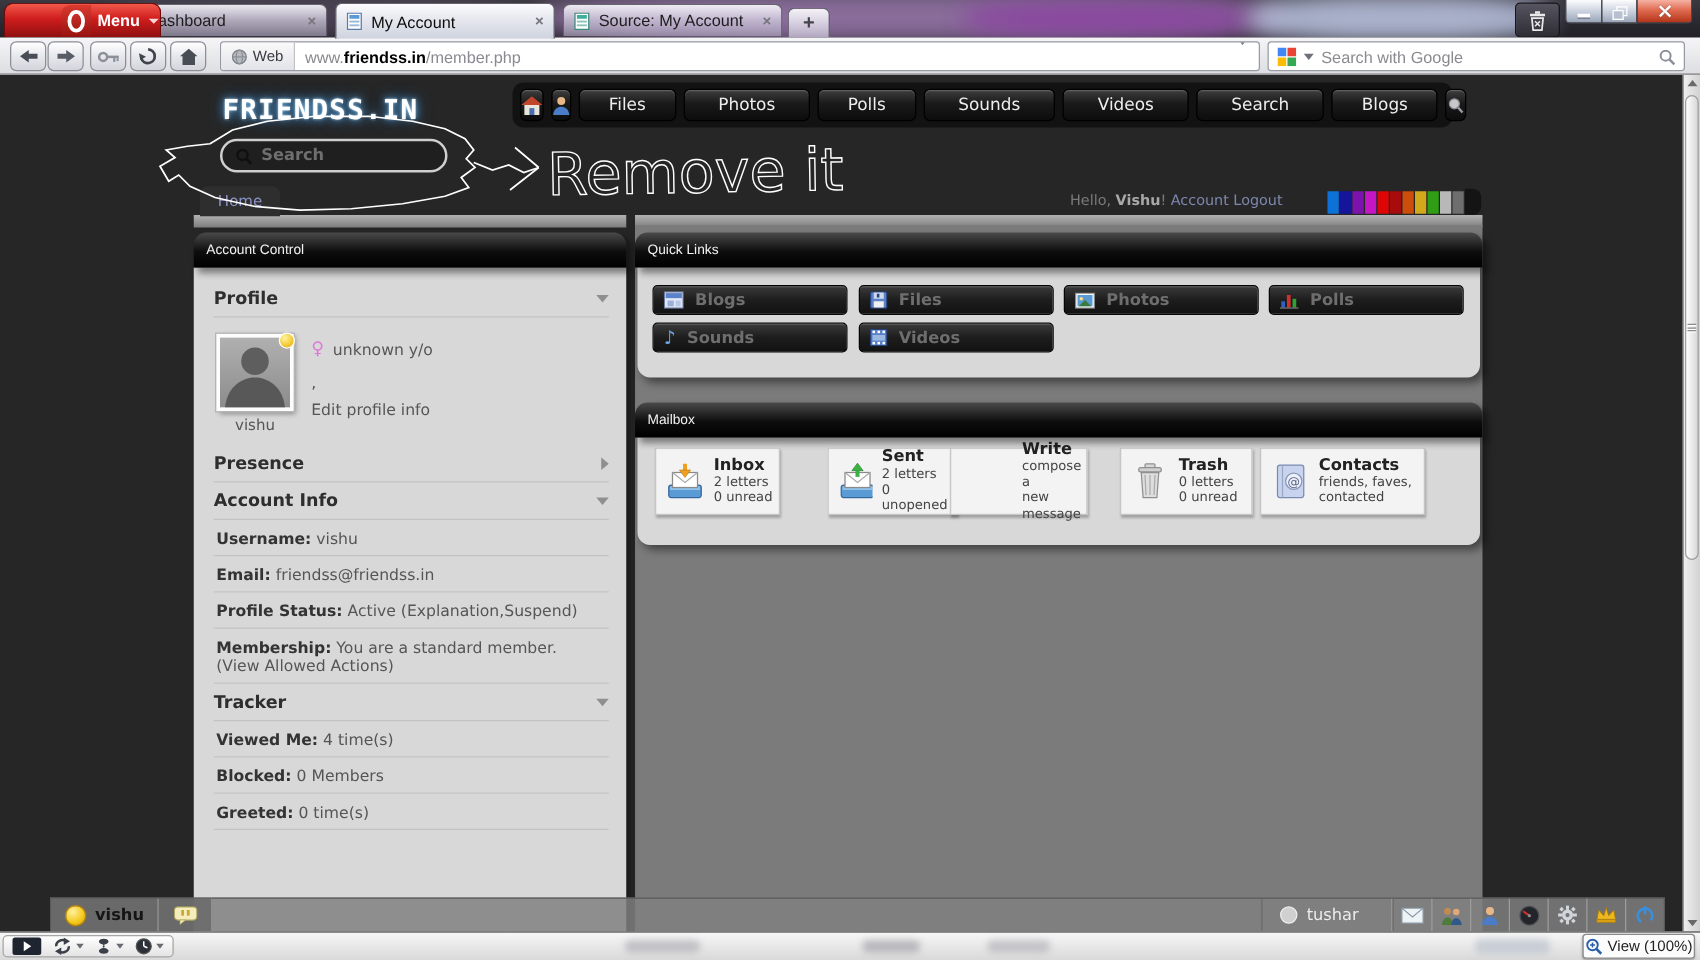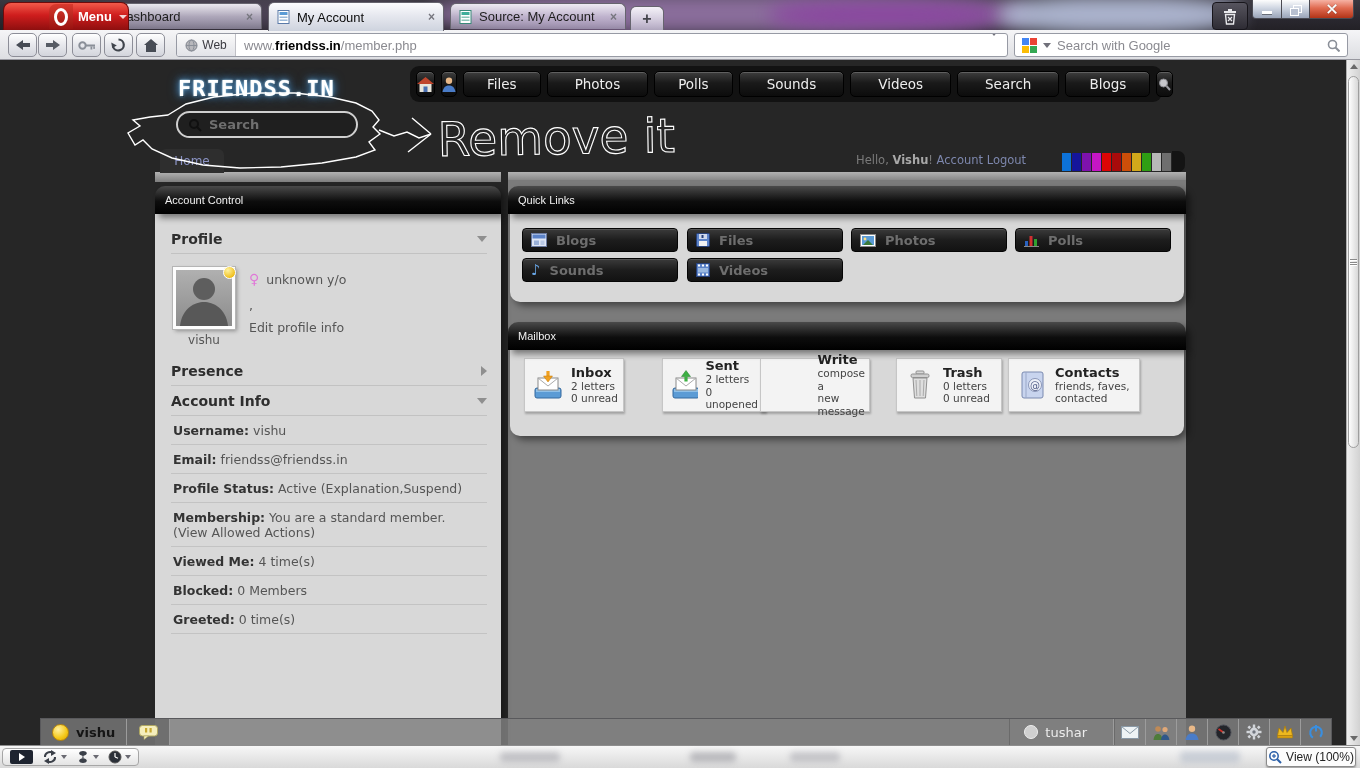--- a/index.html
+++ b/index.html
@@ -419,20 +419,24 @@
       <span class="arr-right"></span>
     </div>
     <div class="sec">
       <span>Account Info</span>
       <span class="arr-down"></span>
     </div>
     <div class="irow"><b>Username:</b> <span>vishu</span></div>
     <div class="irow"><b>Email:</b> <span>friendss@friendss.in</span></div>
     <div class="irow"><b>Profile Status:</b> <span>Active (Explanation,Suspend)</span></div>
     <div class="irow"><b>Membership:</b> <span>You are a standard member.</span><br><span>(View Allowed Actions)</span></div>
+    <div class="sec">
+      <span>Tracker</span>
+      <span class="arr-down"></span>
+    </div>
     <div class="irow"><b>Viewed Me:</b> <span>4 time(s)</span></div>
     <div class="irow"><b>Blocked:</b> <span>0 Members</span></div>
     <div class="irow"><b>Greeted:</b> <span>0 time(s)</span></div>
   </div>
 
   <div class="panel-hdr" style="left:508px;top:186px;width:678px;">Quick Links</div>
   <div class="panel-body" id="ql-body">
     <div class="qlb" style="left:12px;top:14px;">
       <svg width="16" height="14">
           <rect x="0.5" y="0.5" width="15" height="13" fill="#dfe6f5" stroke="#6a7aa0"></rect>

